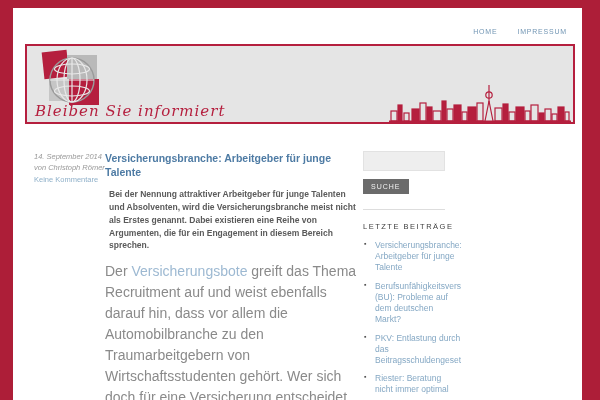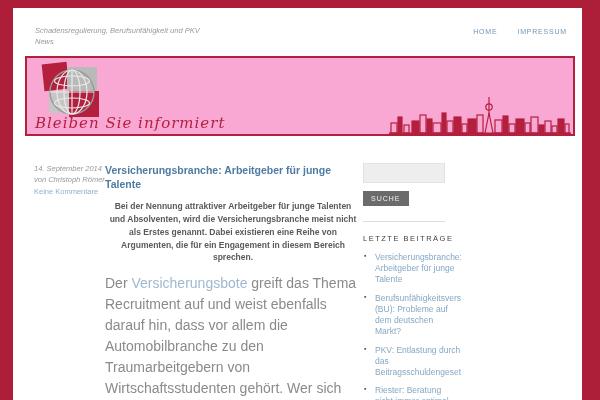--- a/index.html
+++ b/index.html
@@ -11,21 +11,21 @@
   }
   
   .header{display:flex;align-items:flex-start;padding:13px 15px 0 12px;}
   .site-title{font-size:18.5px;font-weight:bold;color:#587590;letter-spacing:-0.3px;white-space:nowrap;}
   .tagline{font-size:7.5px;font-style:italic;color:#999;width:176px;margin:5px 0 0 10px;line-height:1.4;}
   .nav{margin-left:auto;display:flex;gap:20px;margin-top:7px;}
   .nav a{font-size:7px;letter-spacing:.8px;color:#7296b4;text-decoration:none;text-transform:uppercase;cursor:pointer;}
   
   .banner{
     position:relative;margin:9px 7px 0 12px;height:76px;
-    border:2px solid #b51f3e;background:#f9a8d4;overflow:hidden;text-align:center;
+    border:2px solid #b51f3e;background:#e5e5e5;overflow:hidden;text-align:center;
   }
   .logo{position:absolute;left:14px;top:3px;width:62px;height:62px;}
   .logo .sq{position:absolute;}
   .sq-tl{left:2px;top:2px;width:25px;height:27px;background:#b51f3e;transform:rotate(-6deg);}
   .sq-tr{left:26px;top:6px;width:30px;height:30px;background:#b9b9b9;}
   .sq-bl{left:8px;top:30px;width:20px;height:22px;background:#c6c6c6;}
   .sq-br{left:28px;top:30px;width:30px;height:26px;background:#b51f3e;}
   .logo svg{position:absolute;left:6px;top:6px;}
   .slogan{
     position:absolute;left:8px;bottom:2px;
@@ -33,21 +33,21 @@
     font-size:15px;color:#b51f3e;letter-spacing:1px;white-space:nowrap;
   }
   .skyline{position:absolute;right:2px;bottom:-1px;}
   
   .main{display:flex;padding:0 12px;margin-top:27px;}
   .meta{width:80px;flex:none;font-size:7.5px;color:#999;line-height:1.5;padding-left:9px;box-sizing:border-box;}
   .meta .date,.meta .author{font-style:italic;display:block;}
   .meta a{color:#8fb0c9;text-decoration:none;cursor:pointer;}
   .article{width:252px;flex:none;}
   .post-title{font-size:10.5px;font-weight:bold;color:#4e7ba4;line-height:1.35;margin:0 0 9px 0;}
-  .intro{font-size:8.5px;font-weight:bold;color:#5a5a5a;line-height:1.5;margin:0 0 9px 4px;text-align:center;}
+  .intro{font-size:8.5px;font-weight:bold;color:#5a5a5a;line-height:1.5;margin:0 0 9px 4px;}
   .body-text{font-size:14px;color:#8a8a8a;line-height:1.5;margin:8px 0 11px 0;}
   .body-text a{color:#9db9d2;text-decoration:none;cursor:pointer;}
   .read-more{font-size:8.5px;color:#8fb0c9;text-decoration:none;cursor:pointer;}
   
   .sidebar{width:98px;flex:none;margin-left:6px;overflow:hidden;}
   .search-input{
     width:82px;height:20px;box-sizing:border-box;background:#eee;
     border:1px solid #e2e2e2;margin-bottom:4px;display:block;font-size:8px;padding:2px 4px;color:#555;
   }
   .search-btn{
@@ -66,21 +66,20 @@
     font-size:8.5px;color:#85a8c4;text-decoration:none;line-height:1.32;display:block;
     white-space:normal;cursor:pointer;
   }
 </style>
 </head>
 <body>
 
 <div class="page">
 
   <div class="header">
-    <div class="tagline">Schadensregulierung, Berufsunfähigkeit und PKV News</div>
     <div class="nav">
       <a>HOME</a>
       <a>IMPRESSUM</a>
     </div>
   </div>
 
   <div class="banner">
     <div class="logo">
       <div class="sq sq-tl"></div>
       <div class="sq sq-tr"></div>

